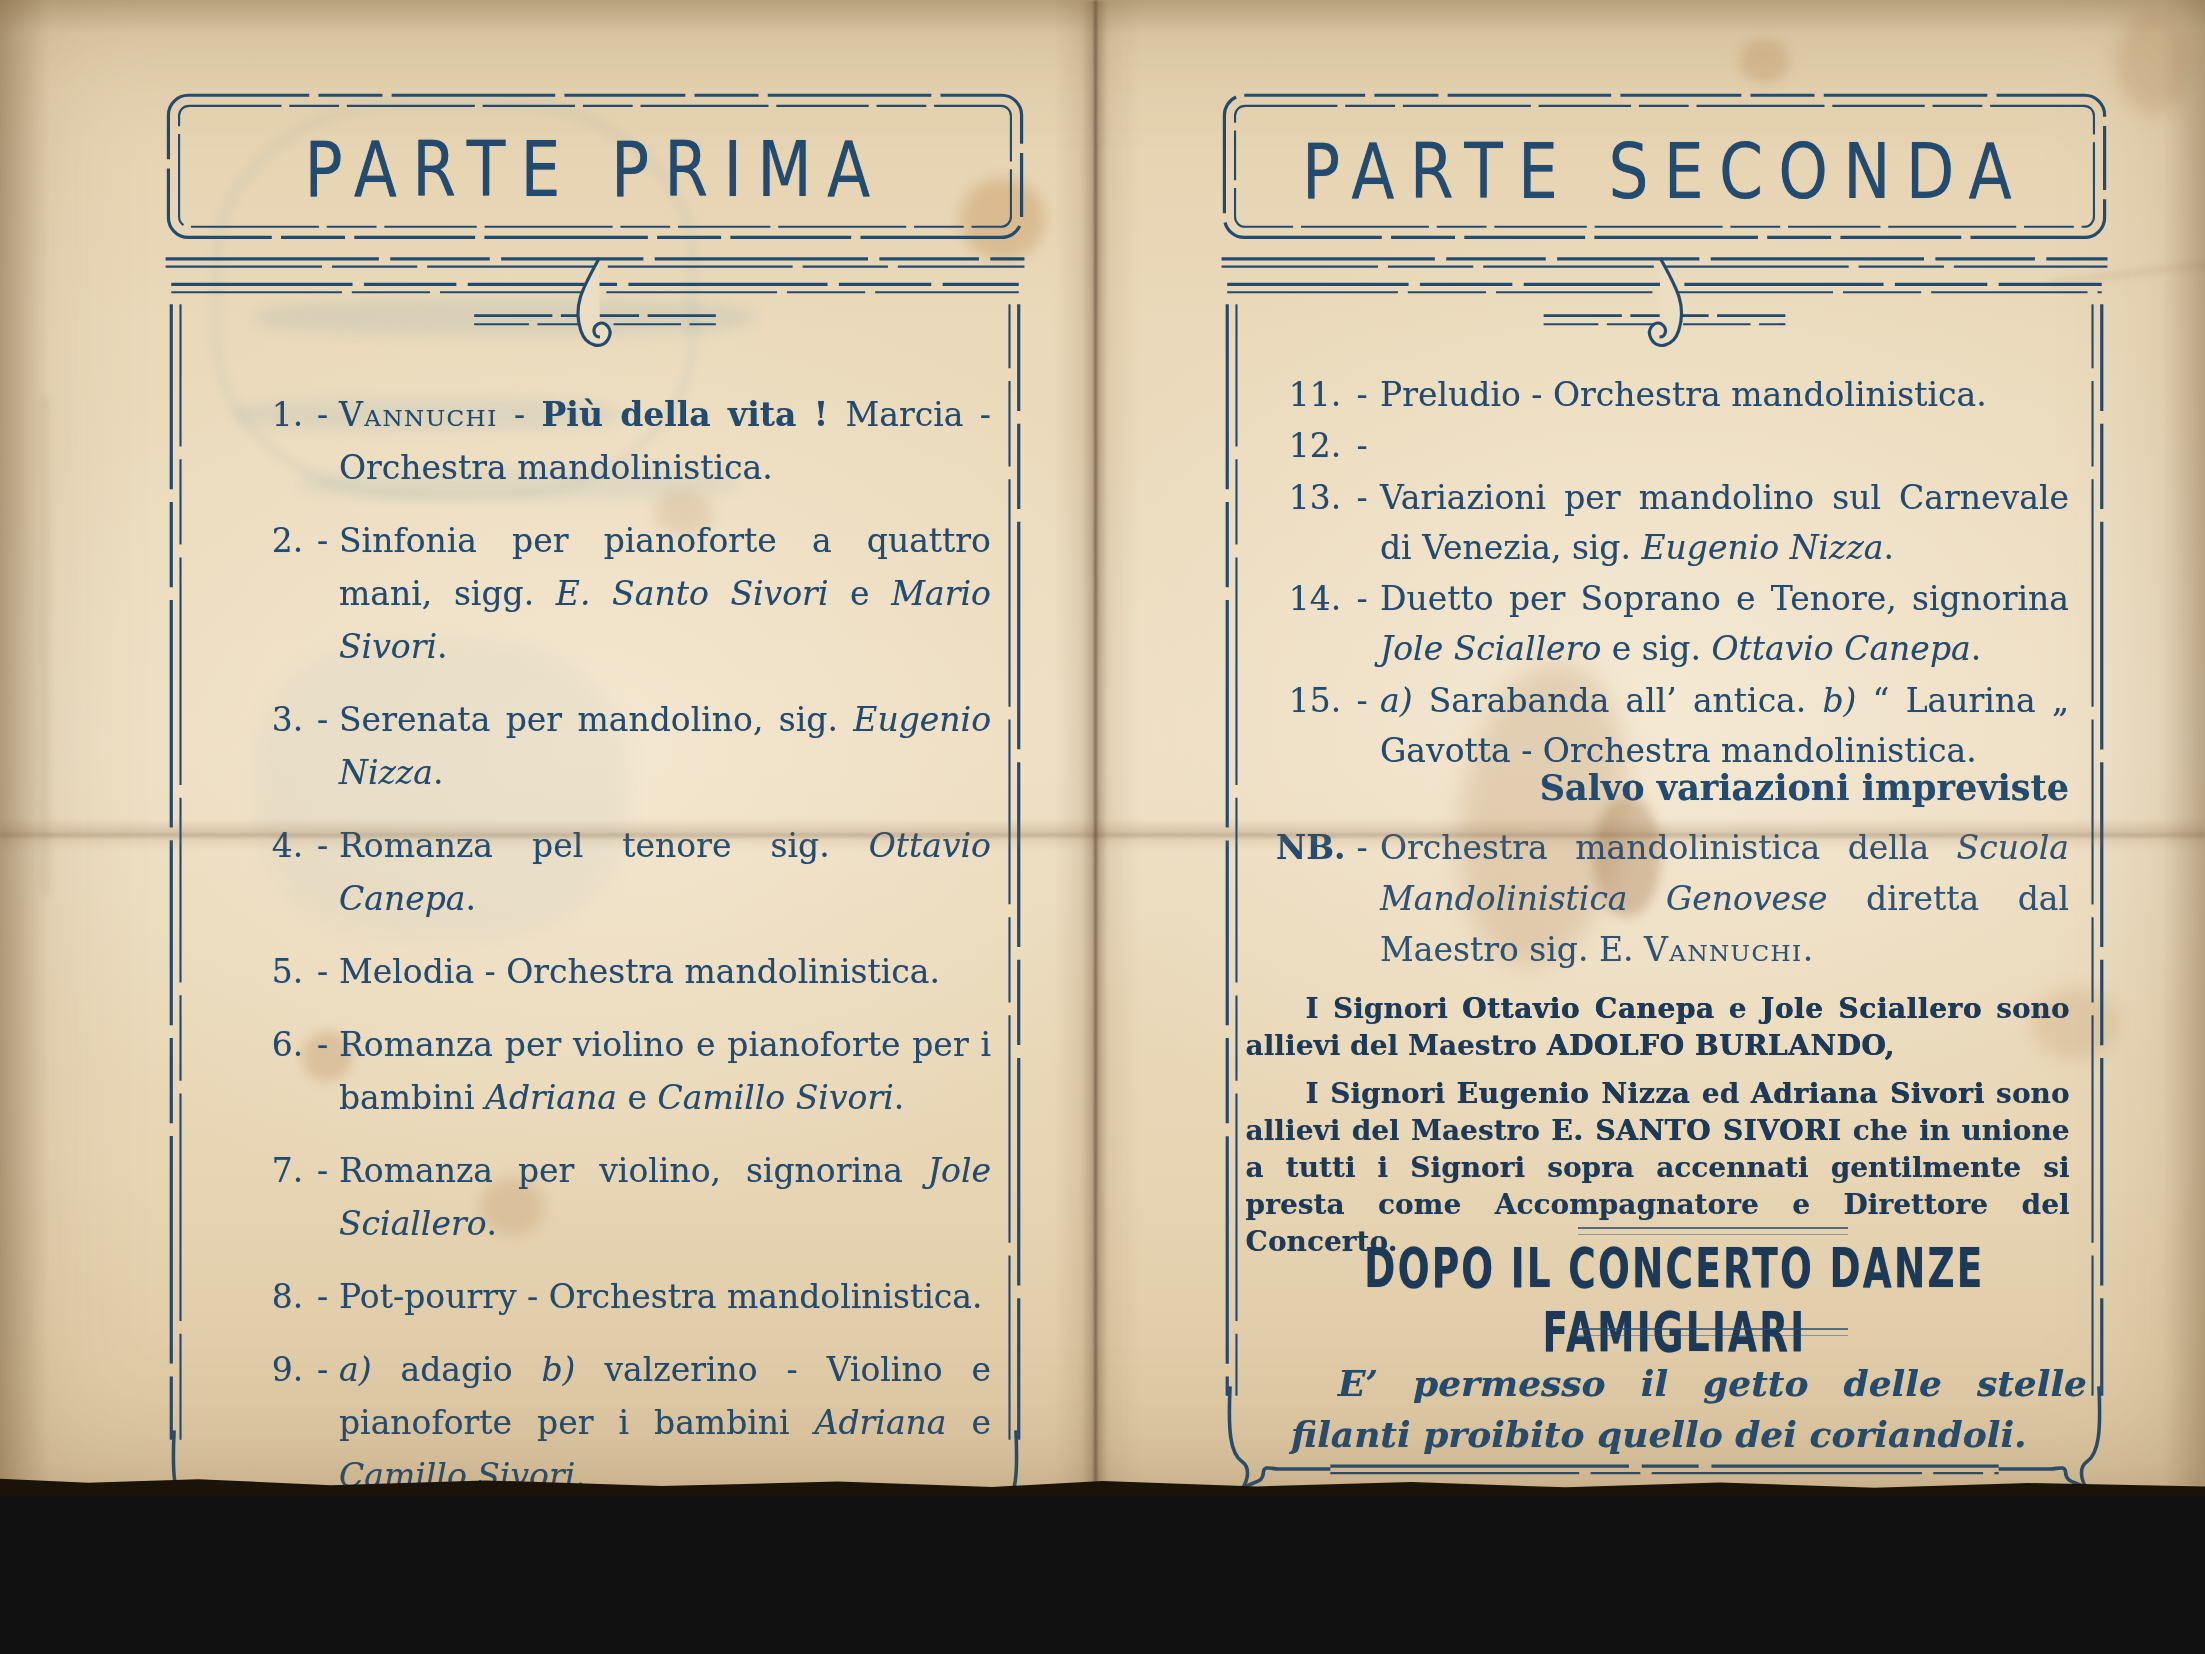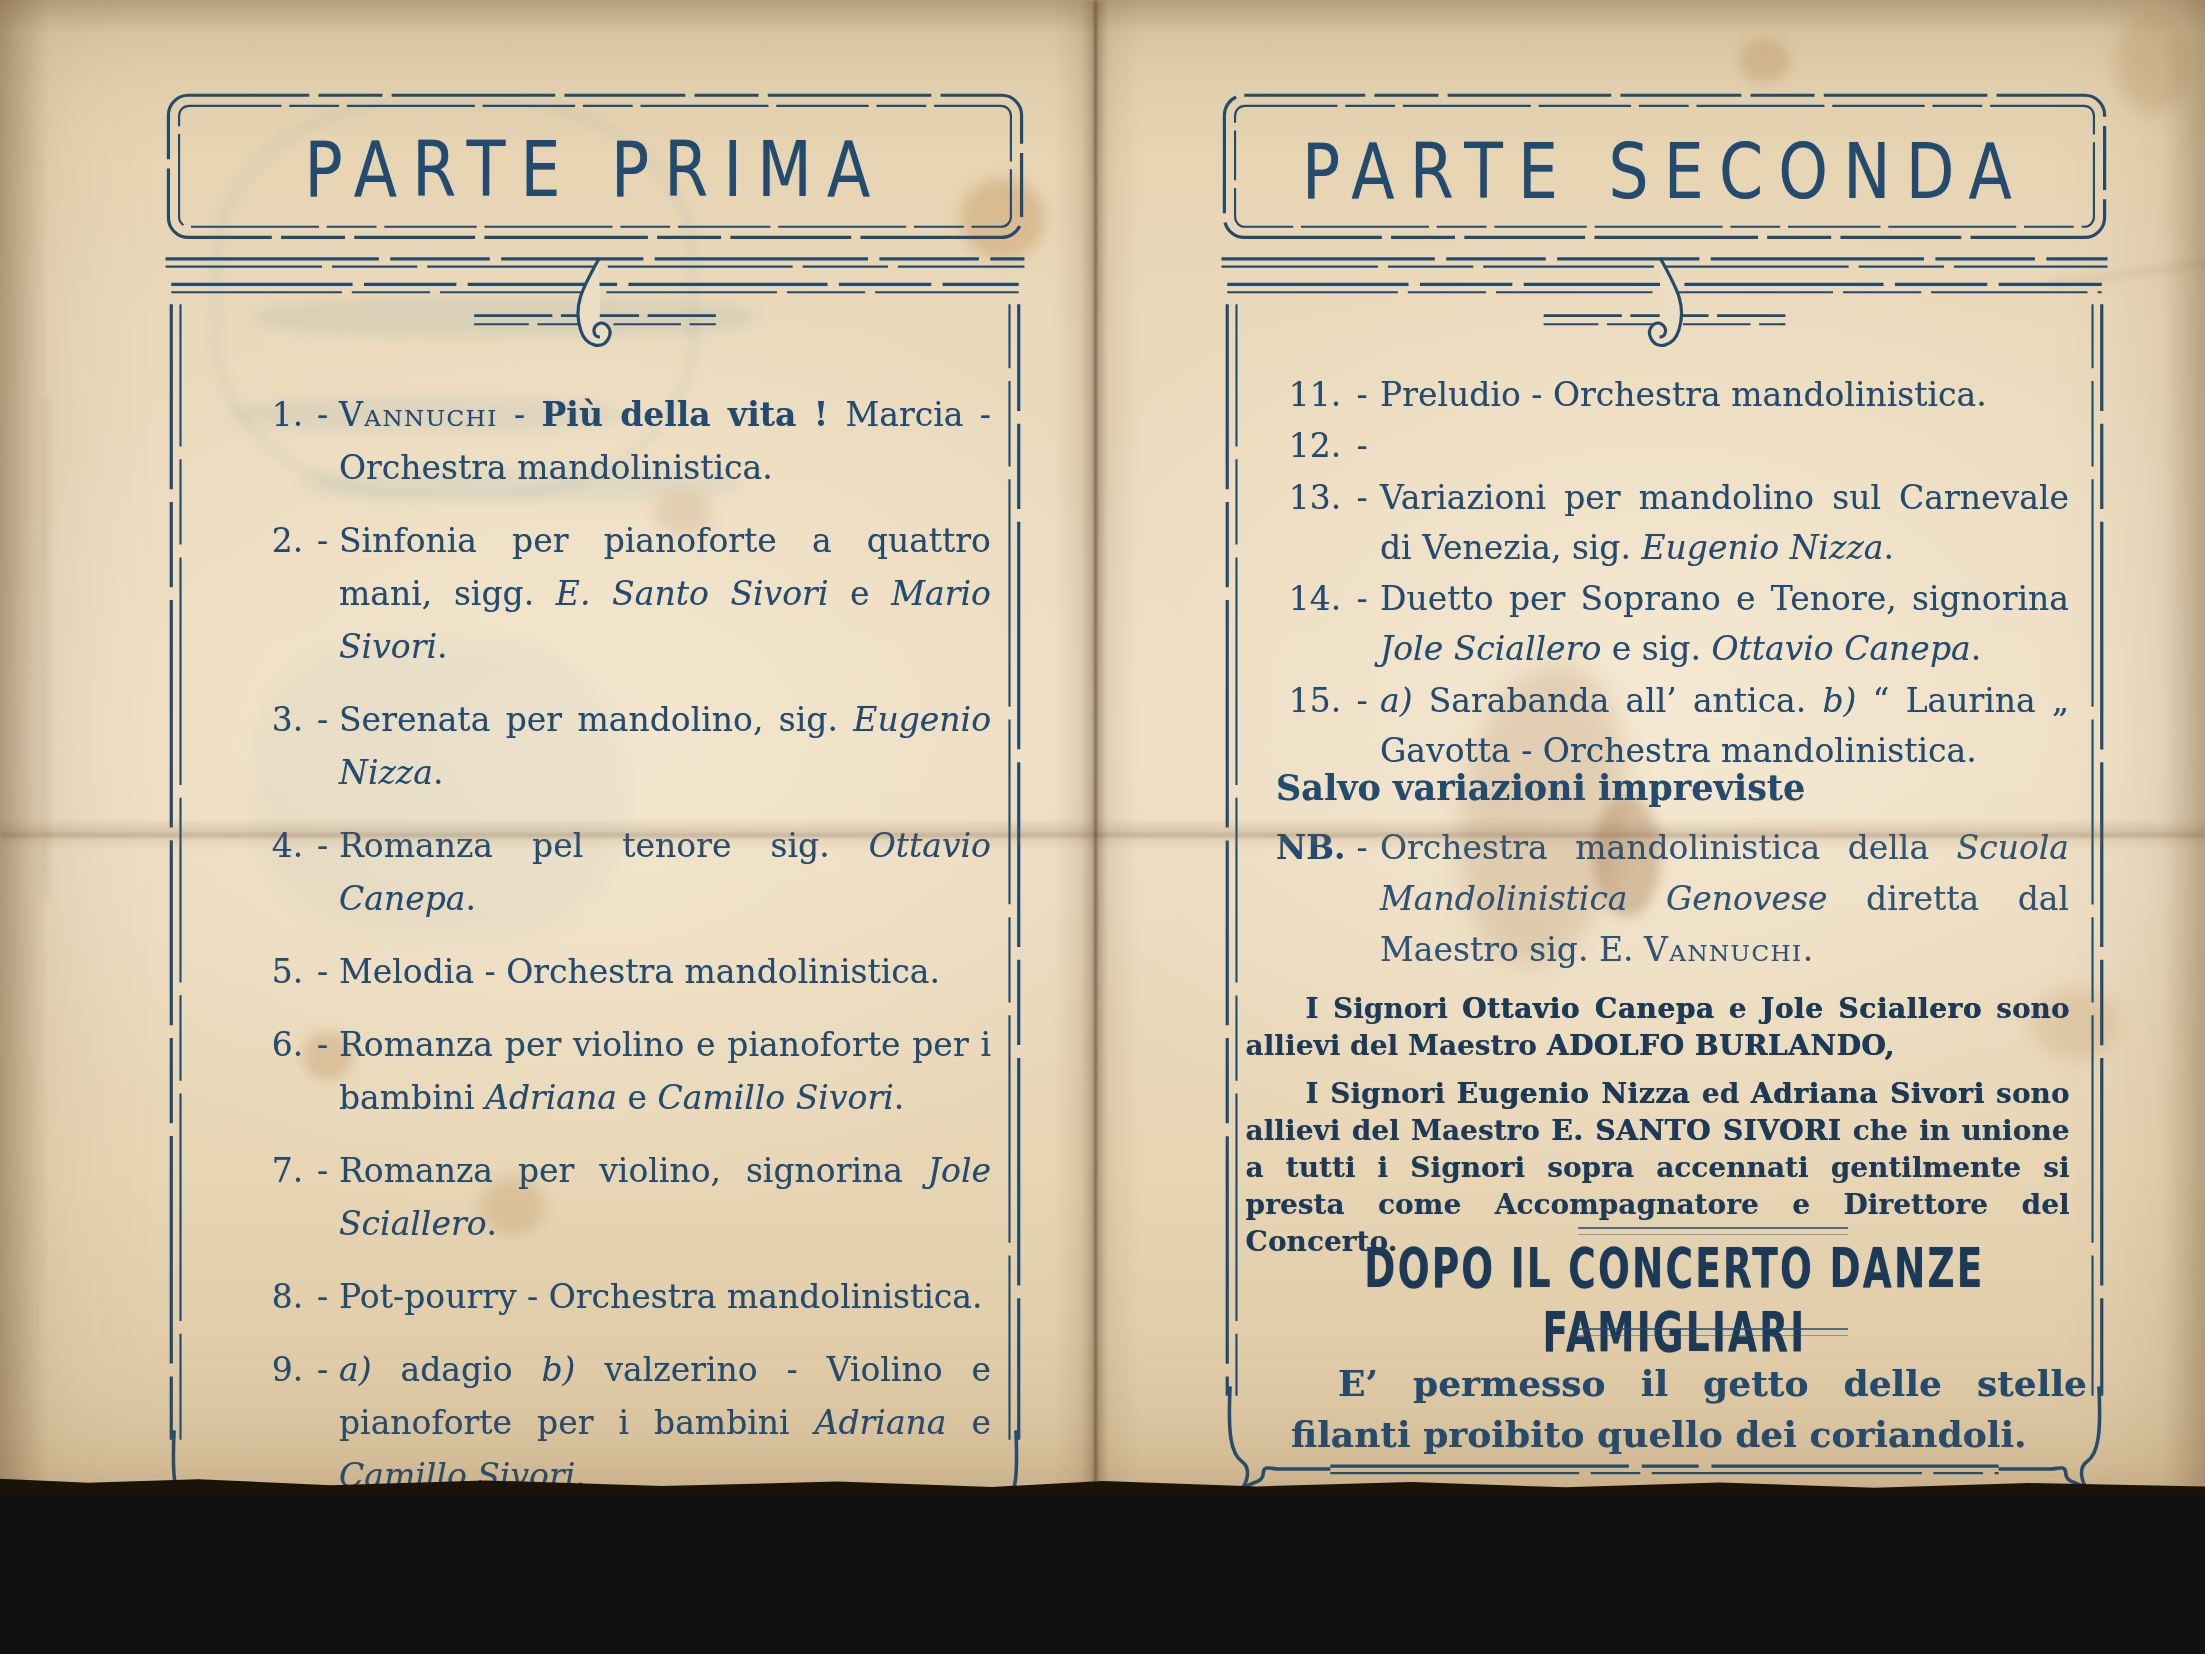--- a/index.html
+++ b/index.html
@@ -56,40 +56,40 @@
   .prog-item{display:grid;grid-template-columns:55px 33px 1fr;margin-bottom:20px;
     font-size:33px;line-height:53px;text-shadow:0 0 0.7px rgba(35,75,112,.4);}
   .page-right .prog-item{grid-template-columns:68px 36px 1fr;margin-bottom:1.4px;line-height:50px;}
   .item-number{text-align:right;padding-right:2.8px;}
   .item-dash{text-align:center;}
   .item-text{text-align:justify;}
   .i{font-style:italic;}
   .b{font-weight:bold;}
   .sc{font-variant:small-caps;letter-spacing:.045em;}
 
-  .salvo-note{position:absolute;margin:0;text-align:left;font-weight:bold;font-size:35px;
+  .salvo-note{position:absolute;margin:0;text-align:right;font-weight:bold;font-size:35px;
     text-shadow:0 0 0.7px rgba(35,75,112,.5);}
   .nb-row{position:absolute;display:grid;grid-template-columns:68px 36px 1fr;
     font-size:33px;line-height:51px;text-shadow:0 0 0.7px rgba(35,75,112,.4);}
   .nb-label{font-weight:bold;text-align:right;padding-right:2.8px;}
   .nb-row .item-text{opacity:.94;}
 
   .small-para{position:absolute;margin:0;font-size:28px;line-height:37px;font-weight:700;
     text-align:justify;text-indent:60px;color:var(--ink-strong);
     text-shadow:0 0 0.7px rgba(28,58,88,.45);}
   .small-para .b{text-shadow:0.5px 0 0 currentColor, 0 0 0.7px rgba(28,58,88,.45);letter-spacing:.02em;}
 
   .mini-divider{position:absolute;height:5px;
     border-top:2.1px solid rgba(35,75,112,.75);border-bottom:1.4px solid rgba(35,75,112,.45);}
   .banner{position:absolute;margin:0;text-align:center;
     font-family:"DejaVu Sans", sans-serif;font-weight:bold;font-size:43px;letter-spacing:.06em;
     color:var(--ink-strong);transform:scale(.87,1.28);transform-origin:50% 50%;
     text-shadow:0 0 0.7px rgba(28,58,88,.6);}
   .closing{position:absolute;margin:0;font-size:36px;line-height:51px;font-weight:bold;
-    text-align:justify;text-indent:47px;text-shadow:0 0 0.7px rgba(35,75,112,.5);}
+    text-align:justify;text-indent:47px;text-shadow:0 0 0.7px rgba(35,75,112,.5);font-style:italic;}
 </style>
 </head>
 <body>
 
 <div class="scan">
 
   <div class="ghost" style="left:213px;top:100px;width:469px;height:384px;border:7.1px solid rgba(95,145,160,.10);filter:blur(5px);"></div>
   <div class="ghost" style="left:256px;top:299px;width:498px;height:37px;background:rgba(90,140,155,.12);filter:blur(6.4px);"></div>
   <div class="ghost" style="left:235px;top:398px;width:384px;height:33px;background:rgba(90,140,155,.10);filter:blur(6.4px);"></div>
   <div class="ghost" style="left:299px;top:469px;width:441px;height:31px;background:rgba(90,140,155,.09);filter:blur(6.4px);"></div>

